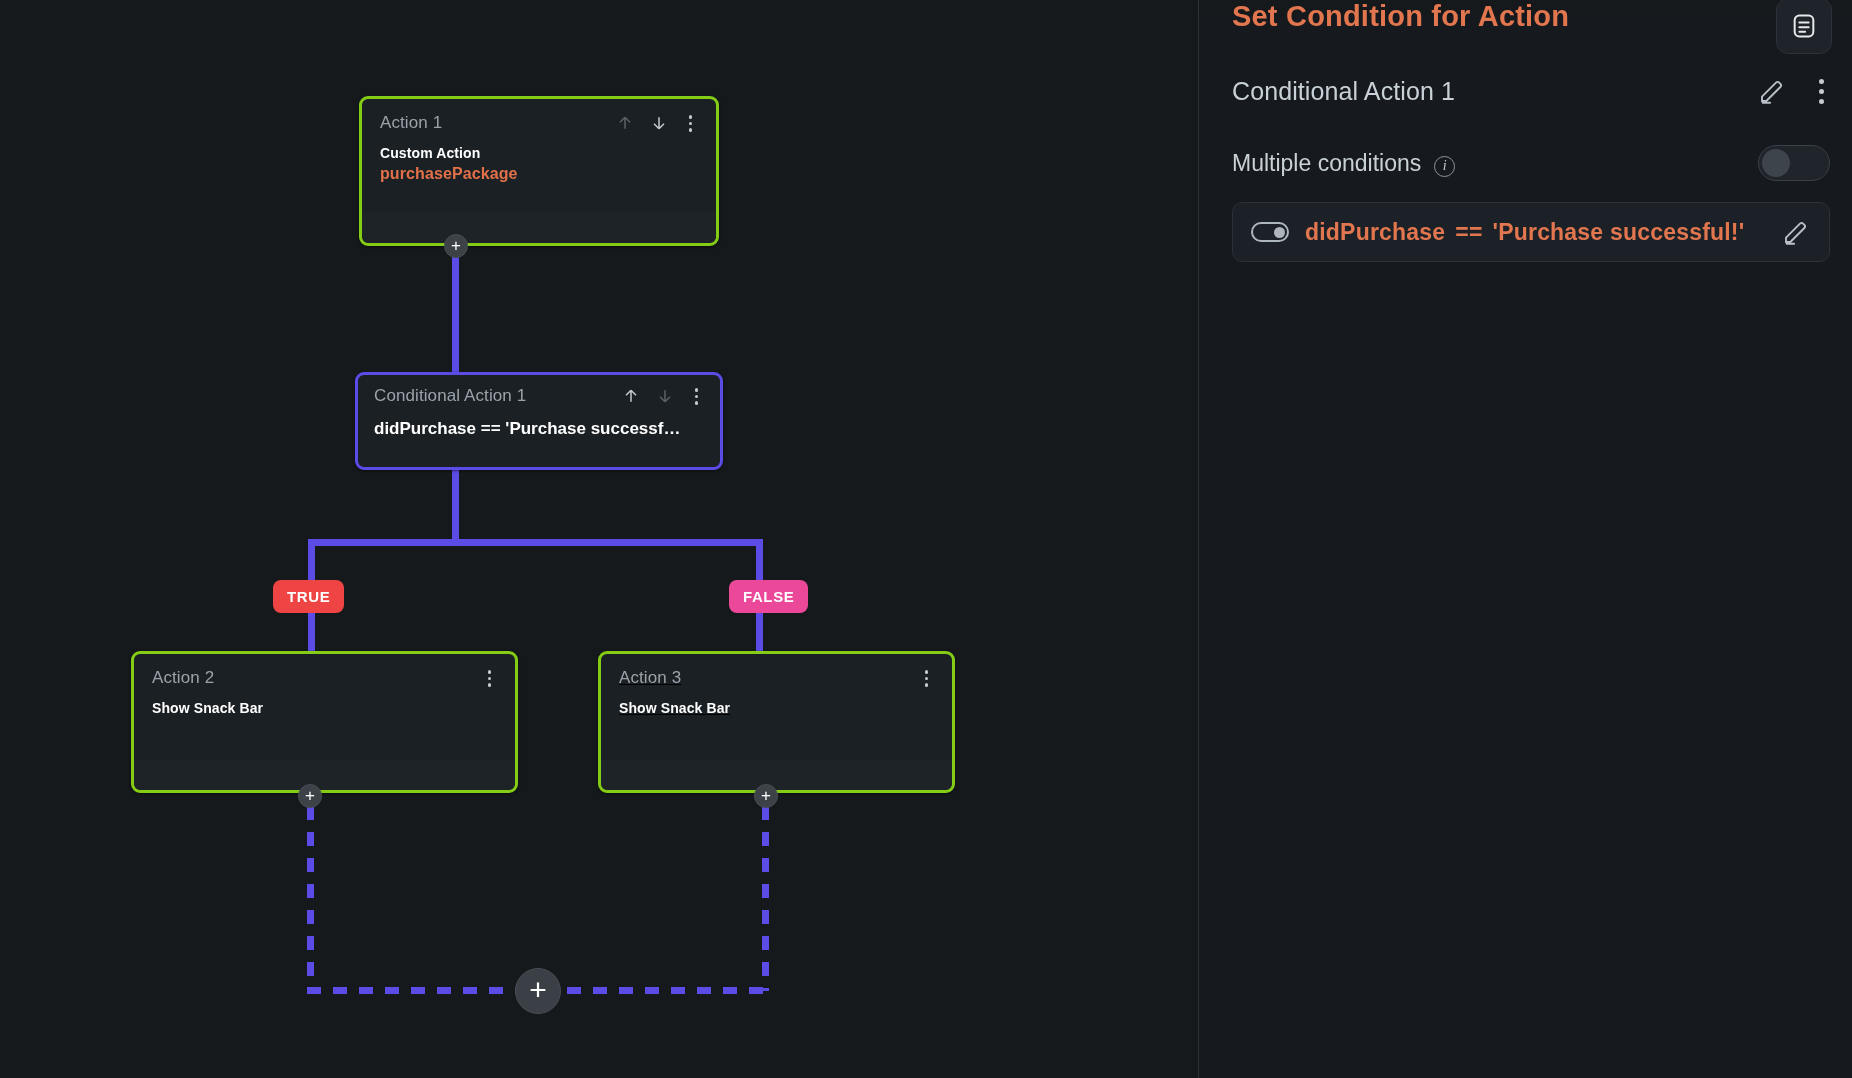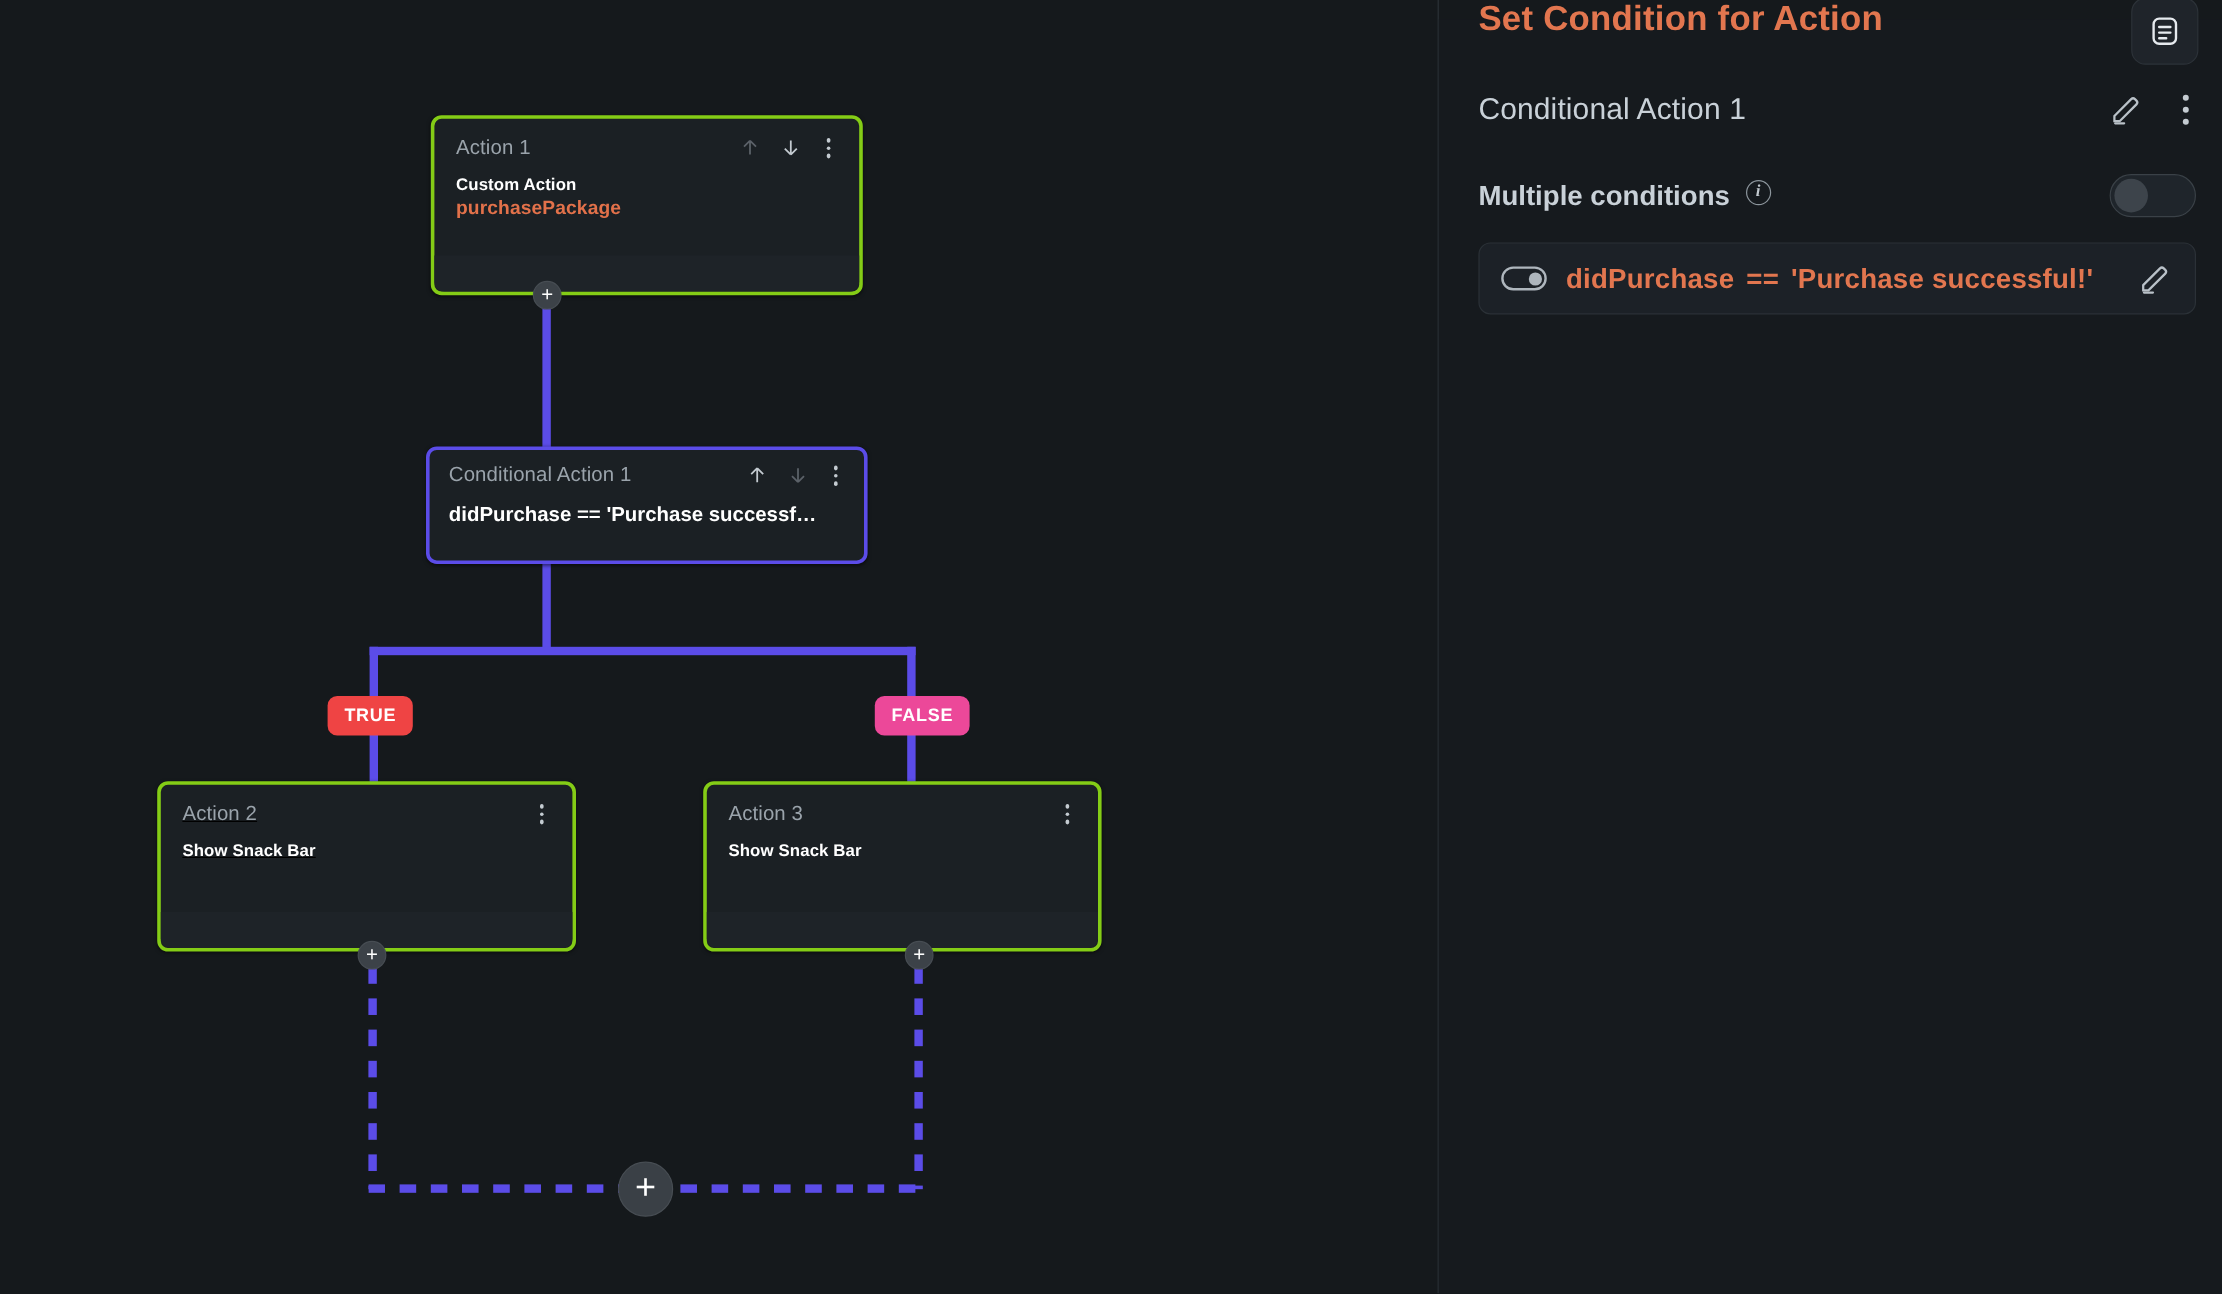--- a/index.html
+++ b/index.html
@@ -89,21 +89,21 @@
     position: absolute; left: 33px; right: 22px; top: 60px;
     display: flex; align-items: center; justify-content: space-between;
   }
   .panel-row-title { font-size: 25px; color: #c9d1d8; letter-spacing: .1px; }
   .panel-row-icons { display: flex; align-items: center; gap: 26px; }
 
   .panel-row2 {
     position: absolute; left: 33px; right: 22px; top: 120px;
     display: flex; align-items: center; justify-content: space-between; height: 54px;
   }
-  .mc-left { display: flex; align-items: flex-start; gap: 13px; font-weight: bold; }
+  .mc-left { display: flex; align-items: flex-end; gap: 13px; }
   .mc-label { font-size: 23px; color: #c9d1d8; }
   .info-ic { width: 21px; height: 21px; border-radius: 50%; border: 1.6px solid #8d969d;
              display: flex; align-items: center; justify-content: center;
              font-size: 14px; font-style: italic; font-family: "Liberation Serif", serif; color: #c2c9cf; }
   .toggle { width: 72px; height: 36px; border-radius: 18px; background: #1f252b; border: 1px solid #3a4147; position: relative; }
   .toggle .knob { position: absolute; left: 3px; top: 3px; width: 28px; height: 28px; border-radius: 50%; background: #3d444b; }
 
   .cond-chip {
     position: absolute; left: 33px; right: 22px; top: 186px; height: 60px;
     background: #1c2127; border: 1px solid #2b3137; border-radius: 10px;
@@ -185,39 +185,39 @@
               </span>
           </div>
         </div>
         <div class="node-expr">didPurchase  ==  'Purchase successf…</div>
       </div>
     </div>
 
     <div class="chip t" style="left:273px;top:580px;">TRUE</div>
     <div class="chip f" style="left:729px;top:580px;">FALSE</div>
 
-    <div class="node" style="left:131px;top:651px;width:349px;height:142px;text-decoration:underline;">
+    <div class="node" style="left:131px;top:651px;width:387px;height:142px;">
       <div class="body">
         <div class="row-top">
           <div class="node-label">Action 2</div>
           <span class="dots">
               <i></i>
               <i></i>
               <i></i>
             </span>
         </div>
         <div class="node-title">Show Snack Bar</div>
       </div>
       <div class="footer"></div>
     </div>
     <div class="plus sm" style="left:298px;top:784px;">
       <span>+</span>
     </div>
 
-    <div class="node" style="left:586px;top:651px;width:332px;height:142px;">
+    <div class="node" style="left:598px;top:651px;width:357px;height:142px;text-decoration:underline;">
       <div class="body">
         <div class="row-top">
           <div class="node-label">Action 3</div>
           <span class="dots">
               <i></i>
               <i></i>
               <i></i>
             </span>
         </div>
         <div class="node-title">Show Snack Bar</div>

